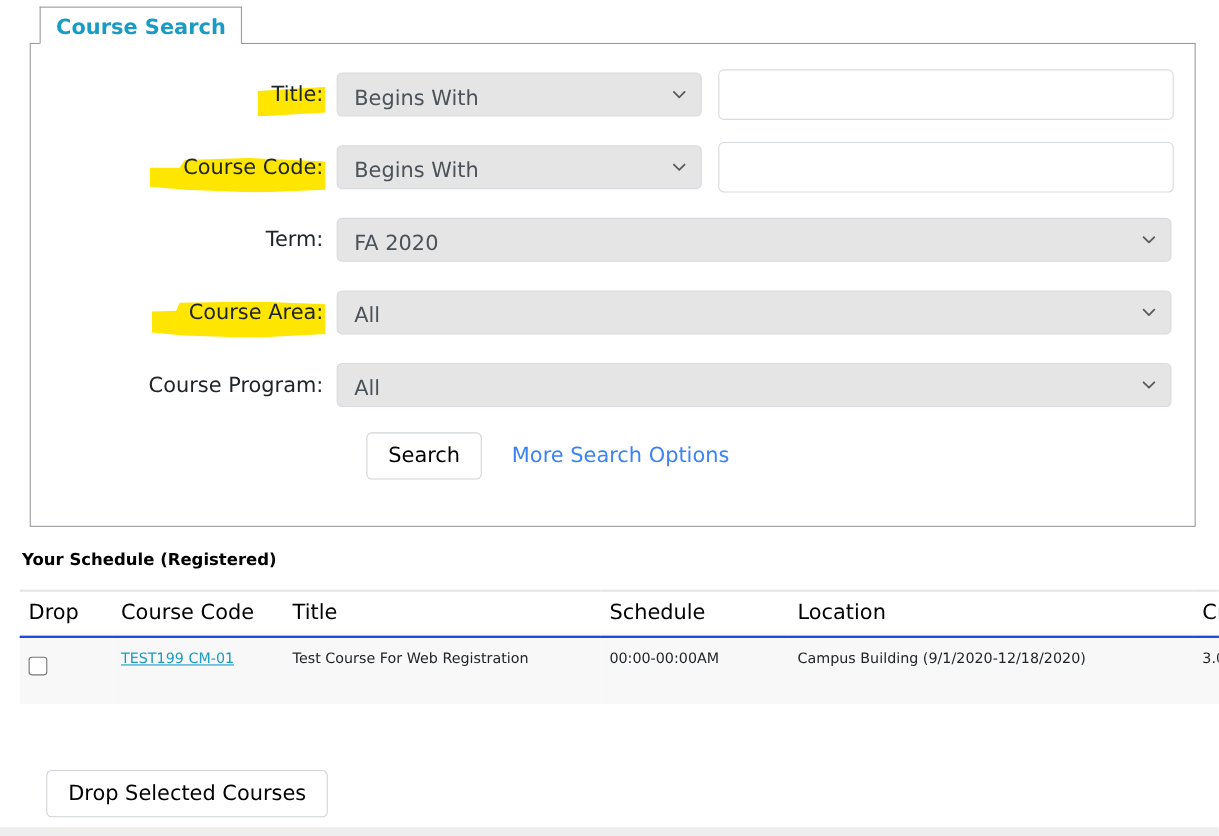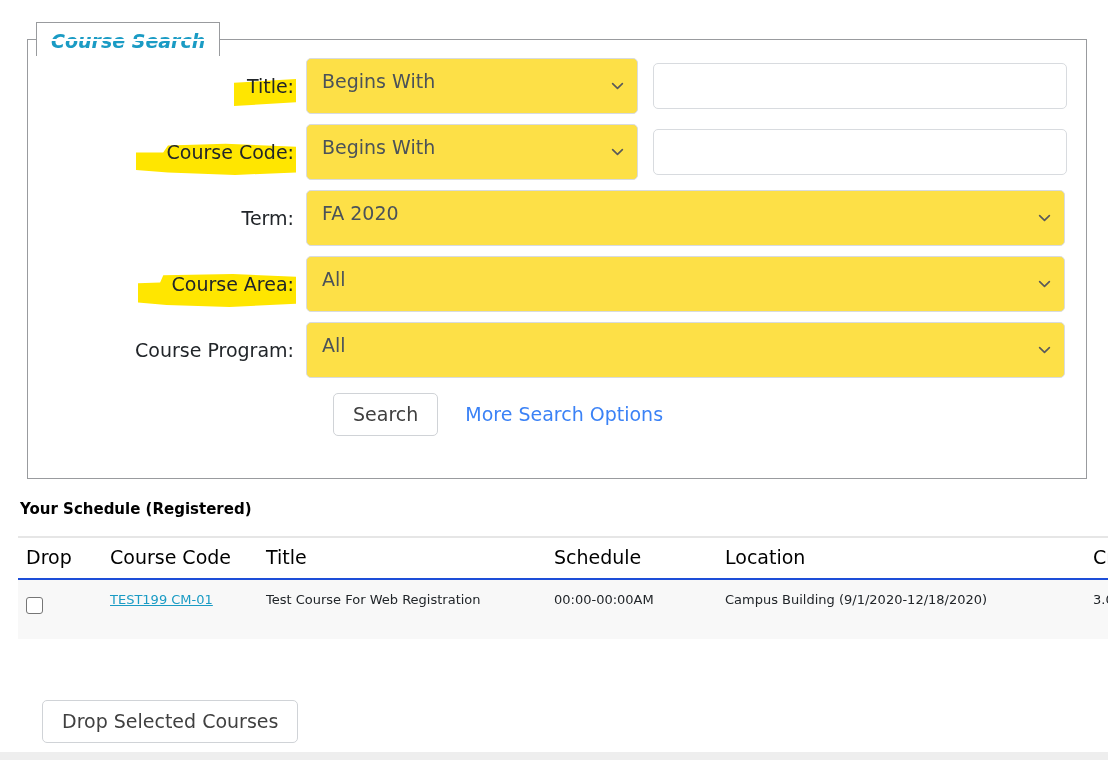--- a/index.html
+++ b/index.html
@@ -23,34 +23,33 @@
     top: 6px;
     width: 1060px;
   }
   .tabstrip {
     position: relative;
     height: 34px;
   }
   .tab {
     position: absolute;
     left: 9px;
-    top: 16px;
+    top: 0;
     height: 34px;
     box-sizing: border-box;
     padding: 3px 14px 0 14px;
     border: 1px solid #999b9e;
     border-bottom: none;
     background: #ffffff;
     color: #1a9bc4;
     font-weight: bold;
     font-size: 19px;
     line-height: 31px;
     white-space: nowrap;
     z-index: 3;
-    font-style: italic;
   }
   .panel {
     position: absolute;
     left: 0;
     top: 33px;
     width: 1060px;
     height: 440px;
     box-sizing: border-box;
     border: 1px solid #999b9e;
     background: #ffffff;
@@ -123,24 +122,24 @@
     top: 1px;
     width: 158px;
     height: 33px;
     clip-path: polygon(0% 28%, 14% 26%, 16% 4%, 60% 0%, 100% 8%, 100% 90%, 58% 100%, 18% 94%, 0% 86%);
   }
 
   .field-cell { display: flex; align-items: center; }
 
   .sel {
     box-sizing: border-box;
-    height: 56px;
+    height: 40px;
     border: 1px solid #d8dbdf;
     border-radius: 5px;
-    background: #fde047;
+    background: #e5e5e5;
     font-size: 19px;
     color: #4b5259;
     padding: 0 34px 0 15px;
     line-height: 44px;
     position: relative;
     white-space: nowrap;
     overflow: hidden;
   }
   .sel .chev {
     position: absolute;
@@ -173,21 +172,21 @@
     display: flex;
     align-items: center;
     margin-left: 305px;
     margin-top: 6px;
   }
   .btn {
     box-sizing: border-box;
     border: 1px solid #d0d3d7;
     border-radius: 5px;
     background: #ffffff;
-    color: #404040;
+    color: #000000;
     font-family: "DejaVu Sans", sans-serif;
     font-size: 19px;
     padding: 9px 19px;
     line-height: 1.2;
     cursor: pointer;
   }
   .linkbtn {
     margin-left: 27px;
     color: #3b82f6;
     font-size: 19px;

